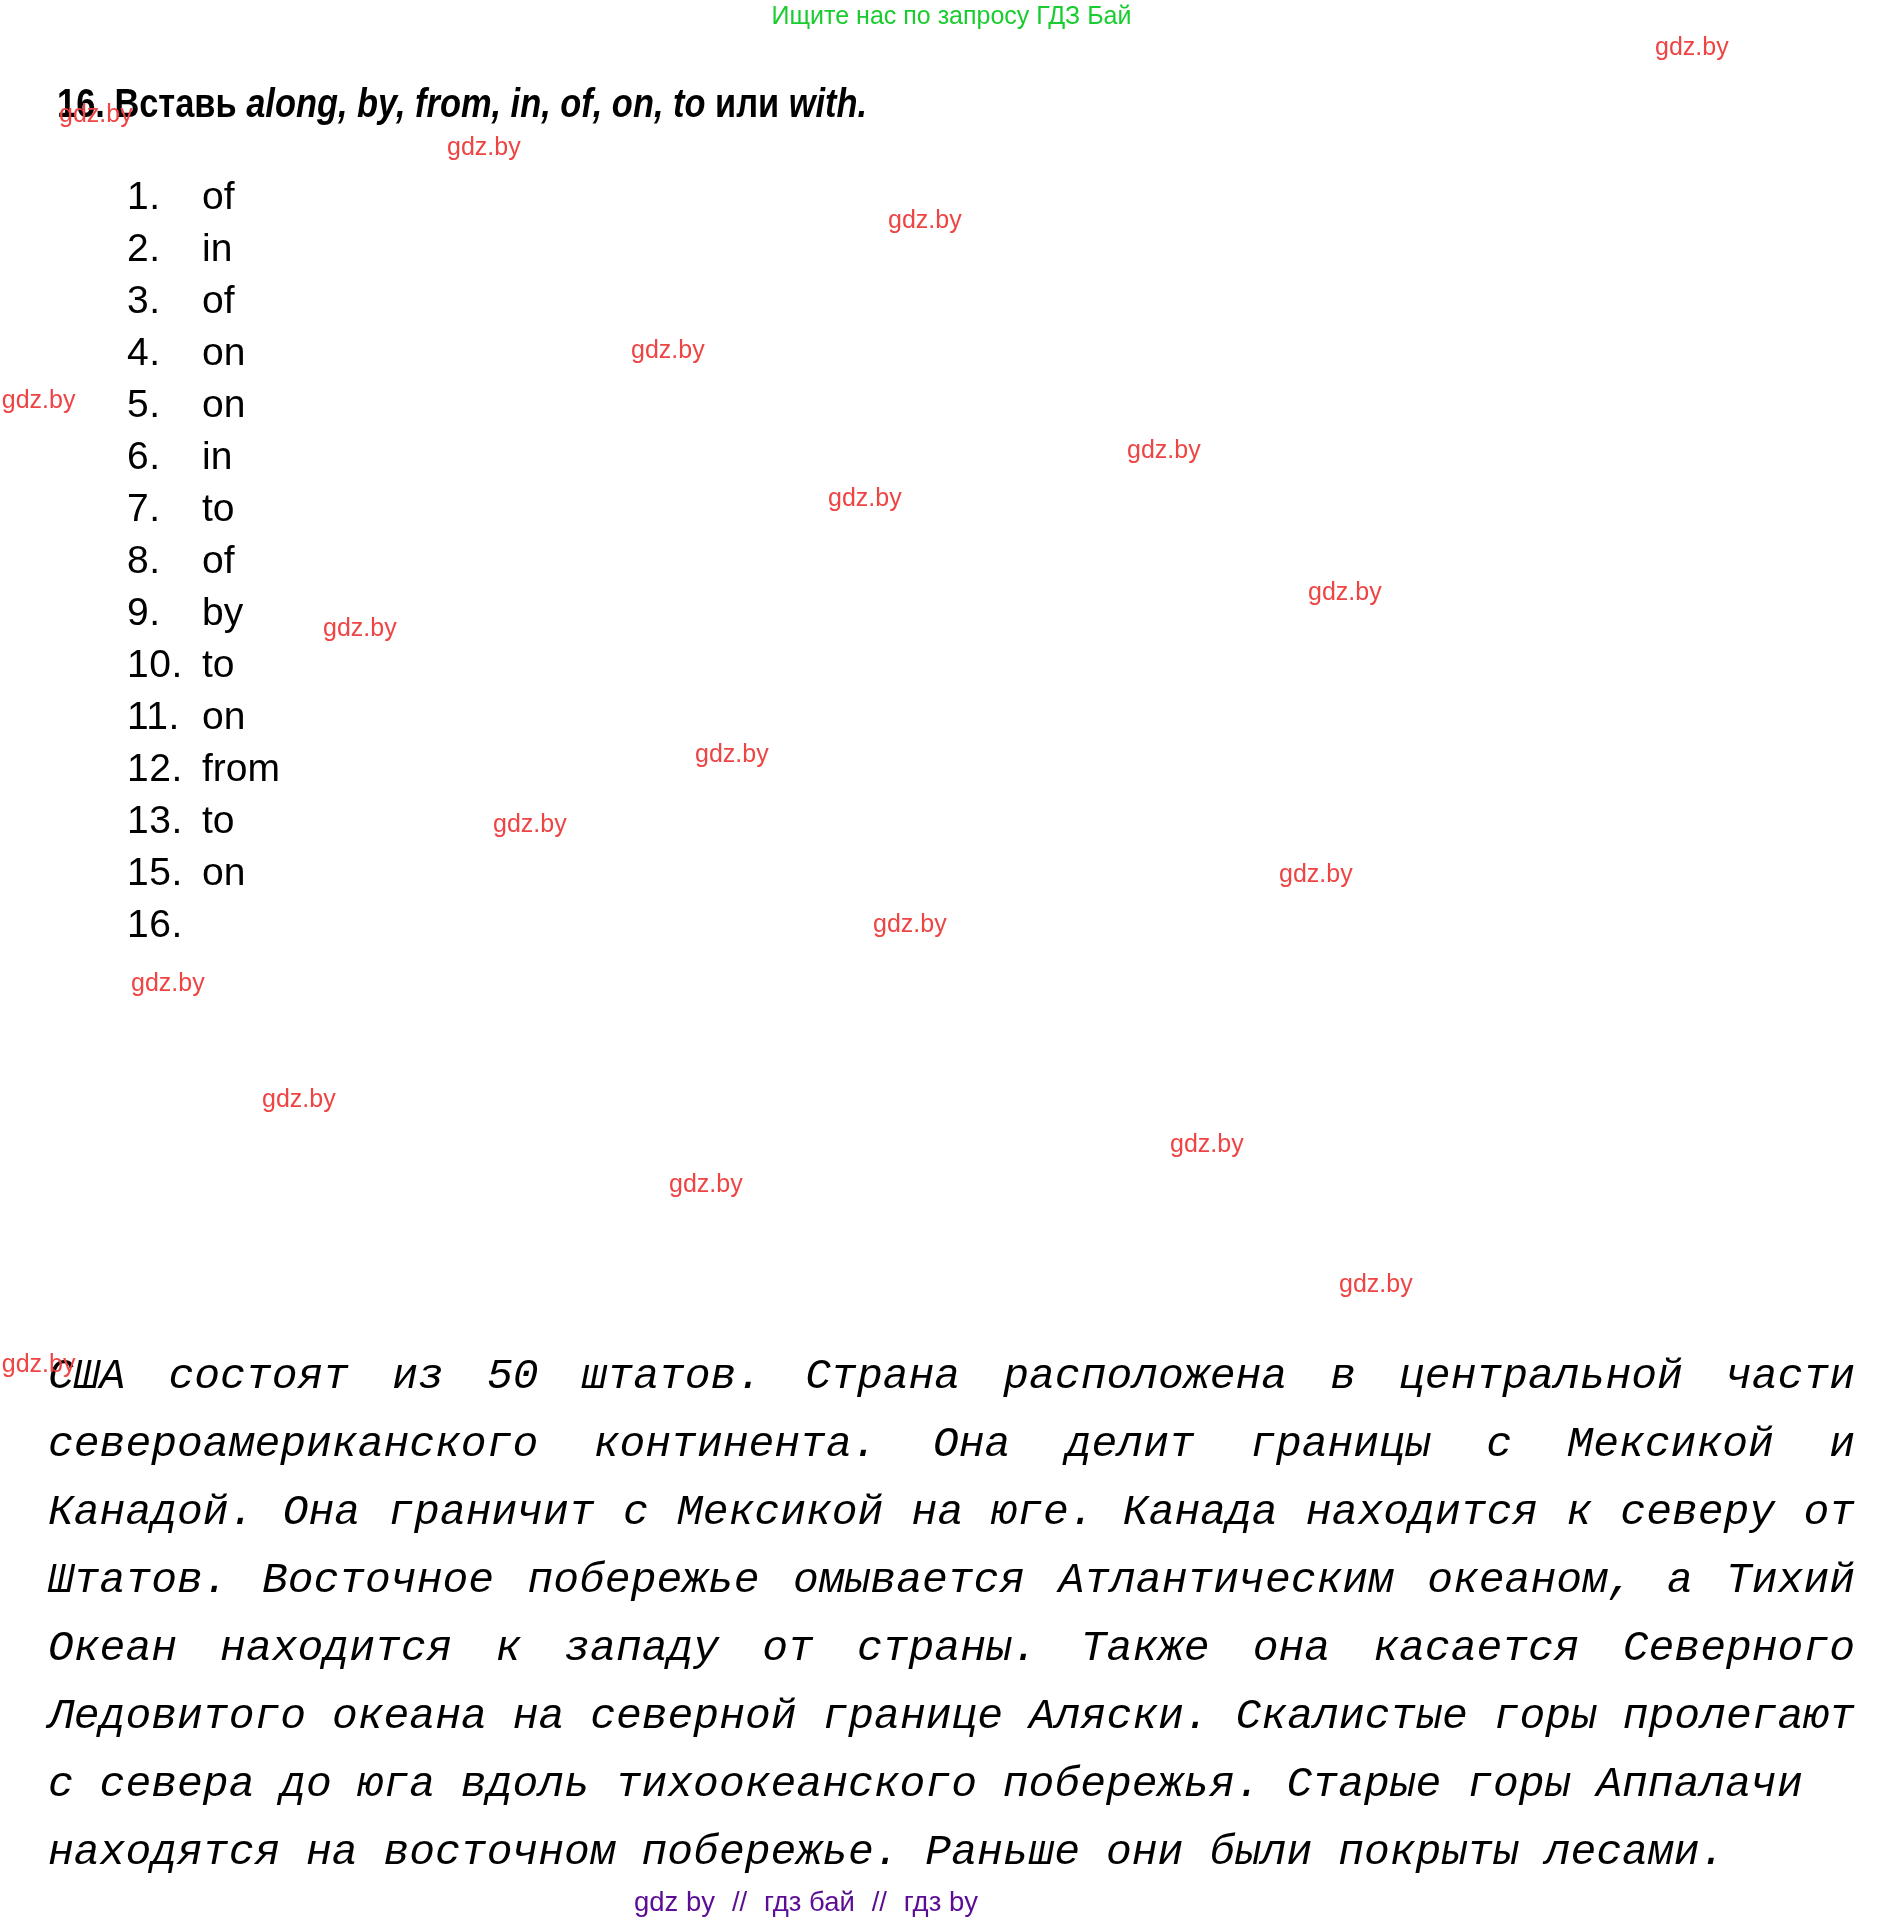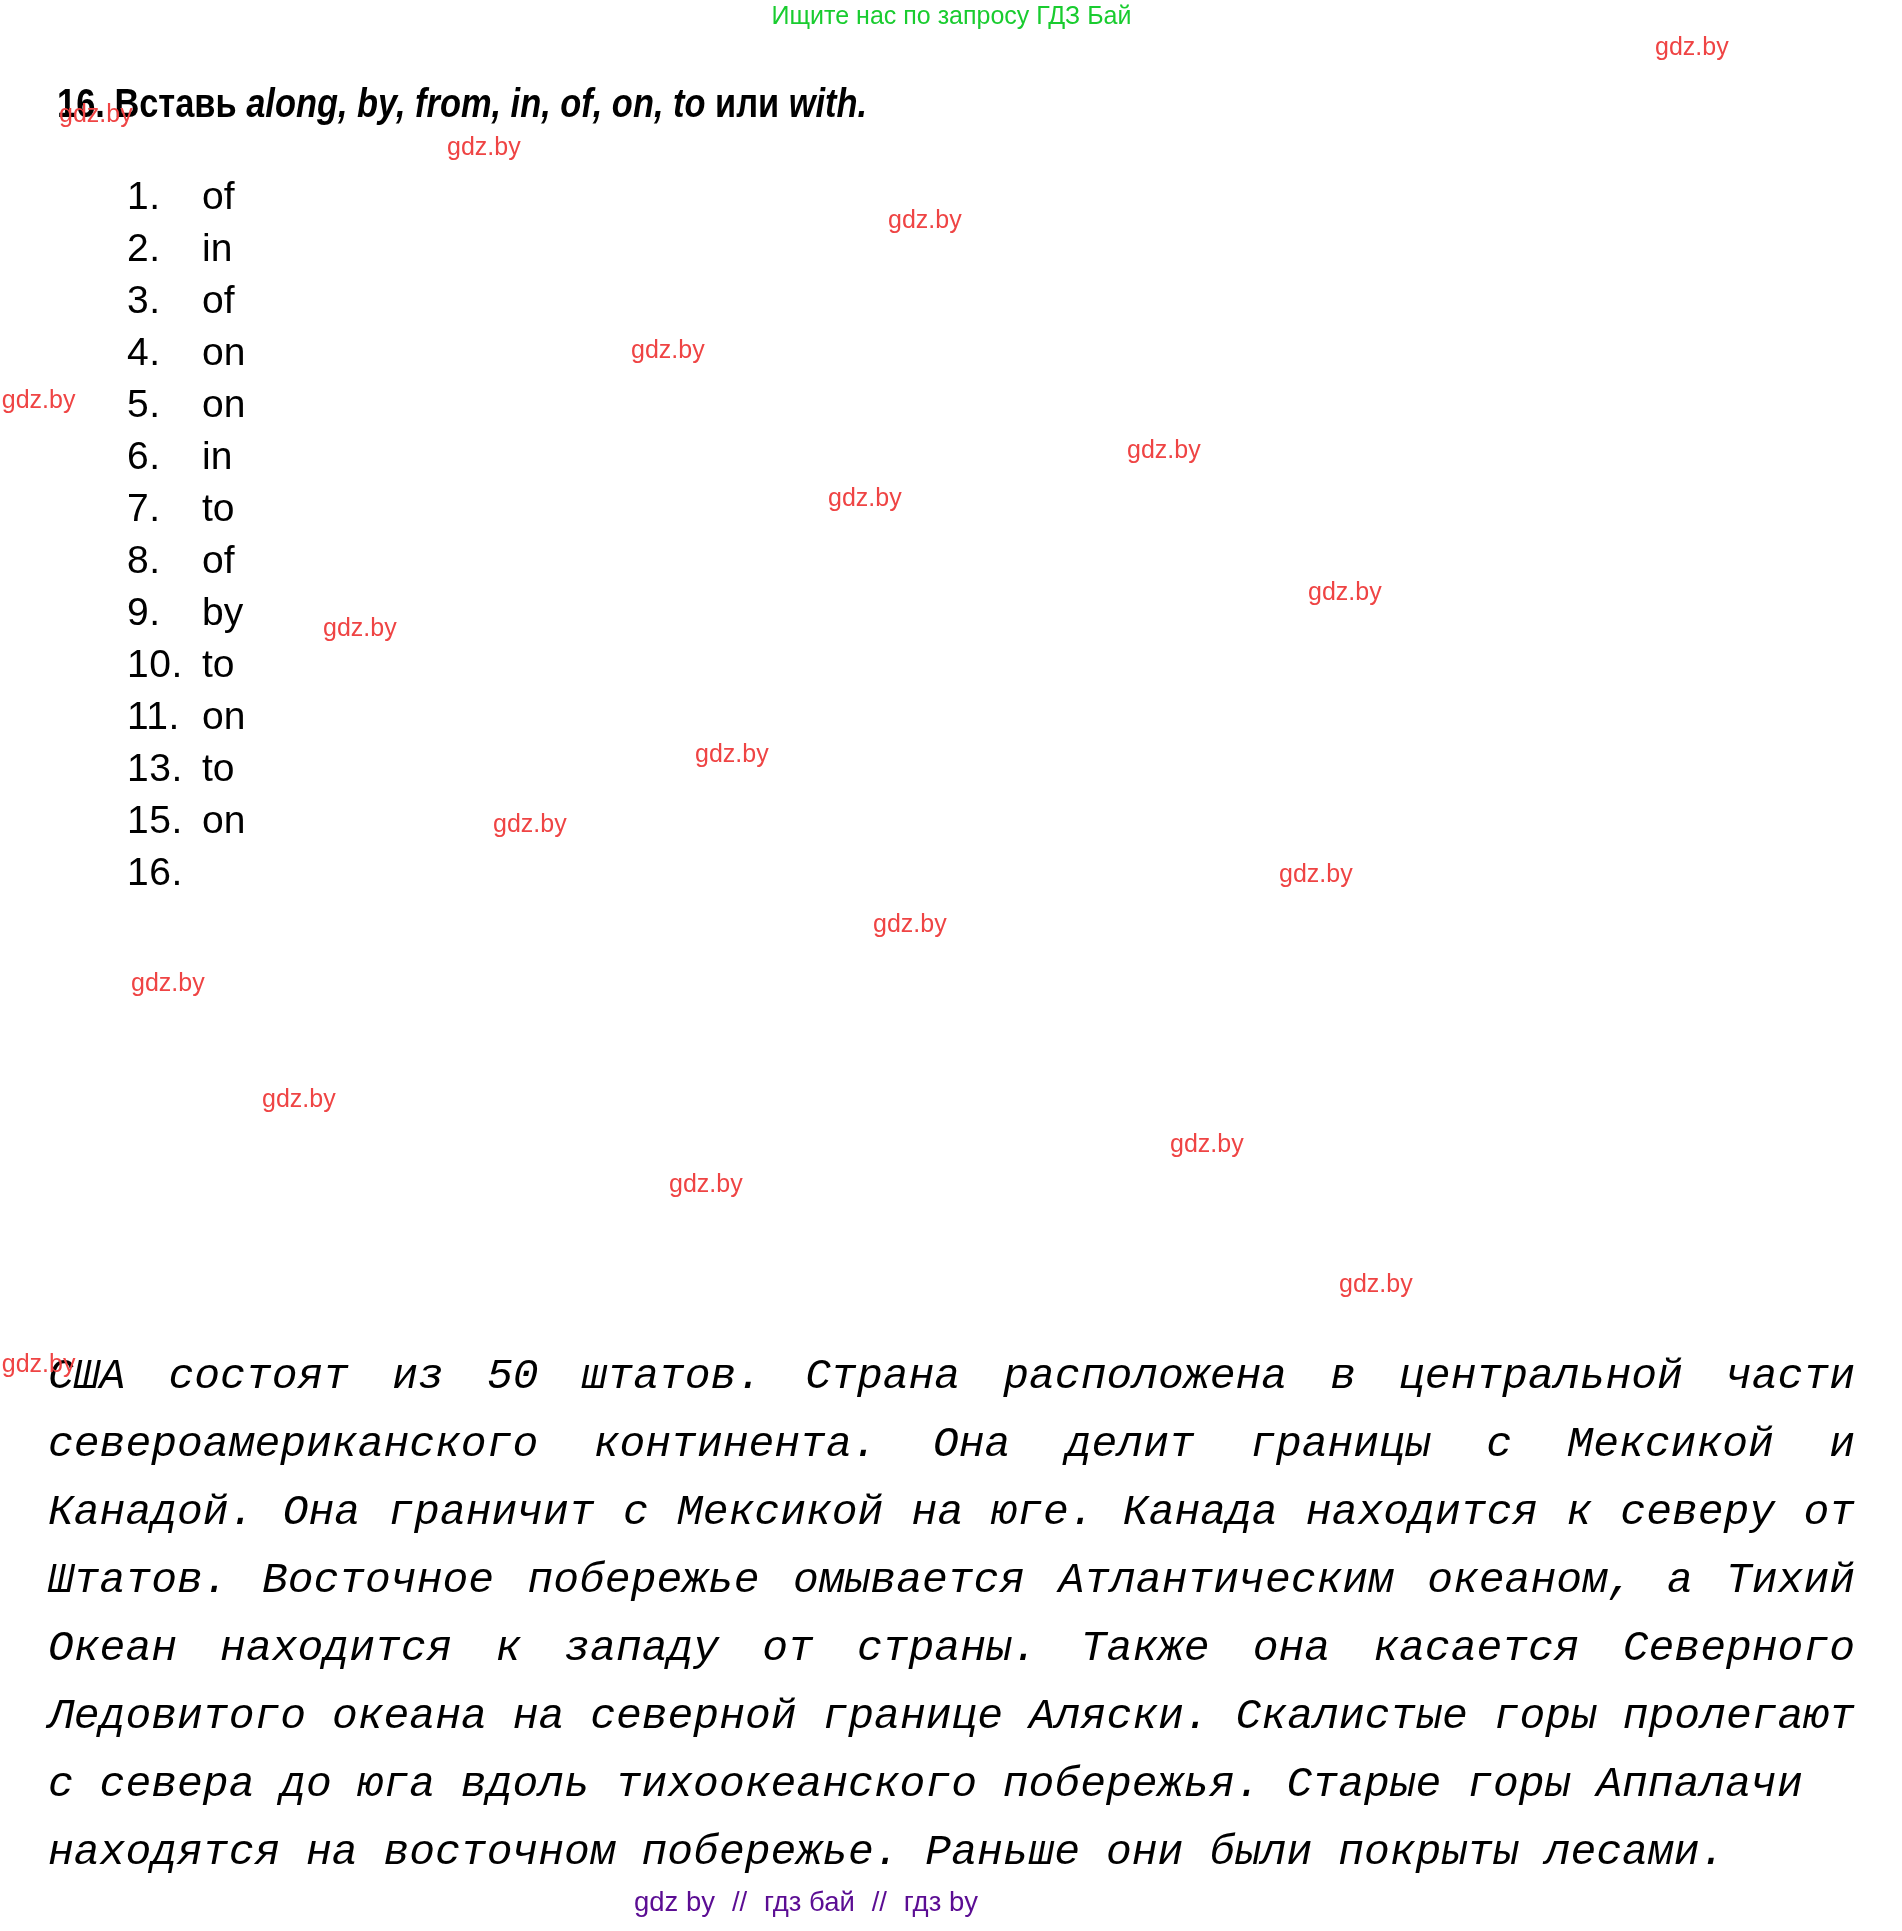--- a/index.html
+++ b/index.html
@@ -174,20 +174,24 @@
       <span class="ans-num">9.</span>
       <span class="ans-word">by</span>
     </div>
     <div class="ans-row">
       <span class="ans-num">10.</span>
       <span class="ans-word">to</span>
     </div>
     <div class="ans-row">
       <span class="ans-num">11.</span>
       <span class="ans-word">on</span>
+    </div>
+    <div class="ans-row">
+      <span class="ans-num">12.</span>
+      <span class="ans-word">from</span>
     </div>
     <div class="ans-row">
       <span class="ans-num">13.</span>
       <span class="ans-word">to</span>
     </div>
     <div class="ans-row">
       <span class="ans-num">15.</span>
       <span class="ans-word">on</span>
     </div>
     <div class="ans-row">

